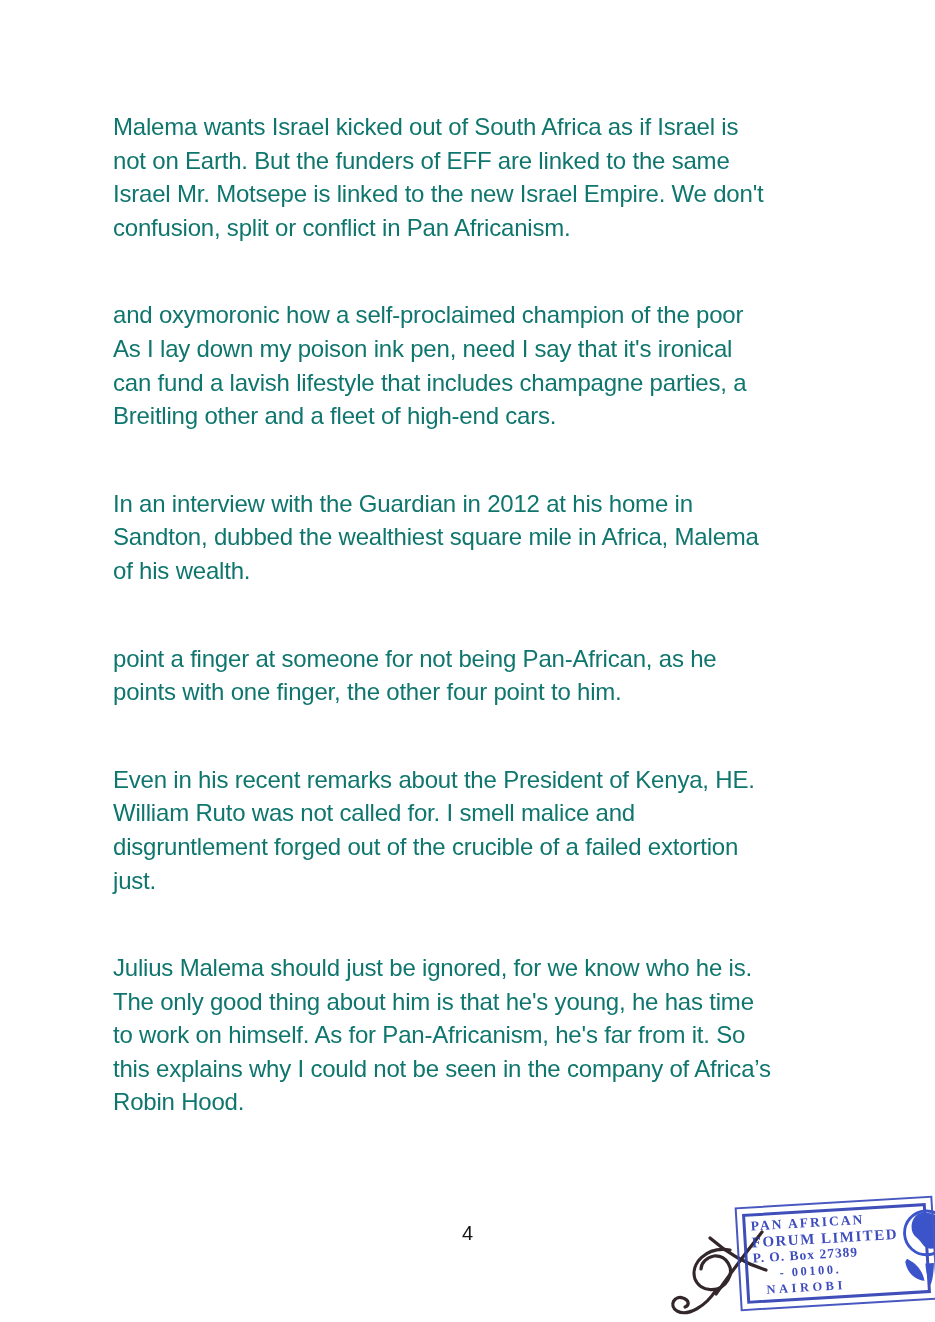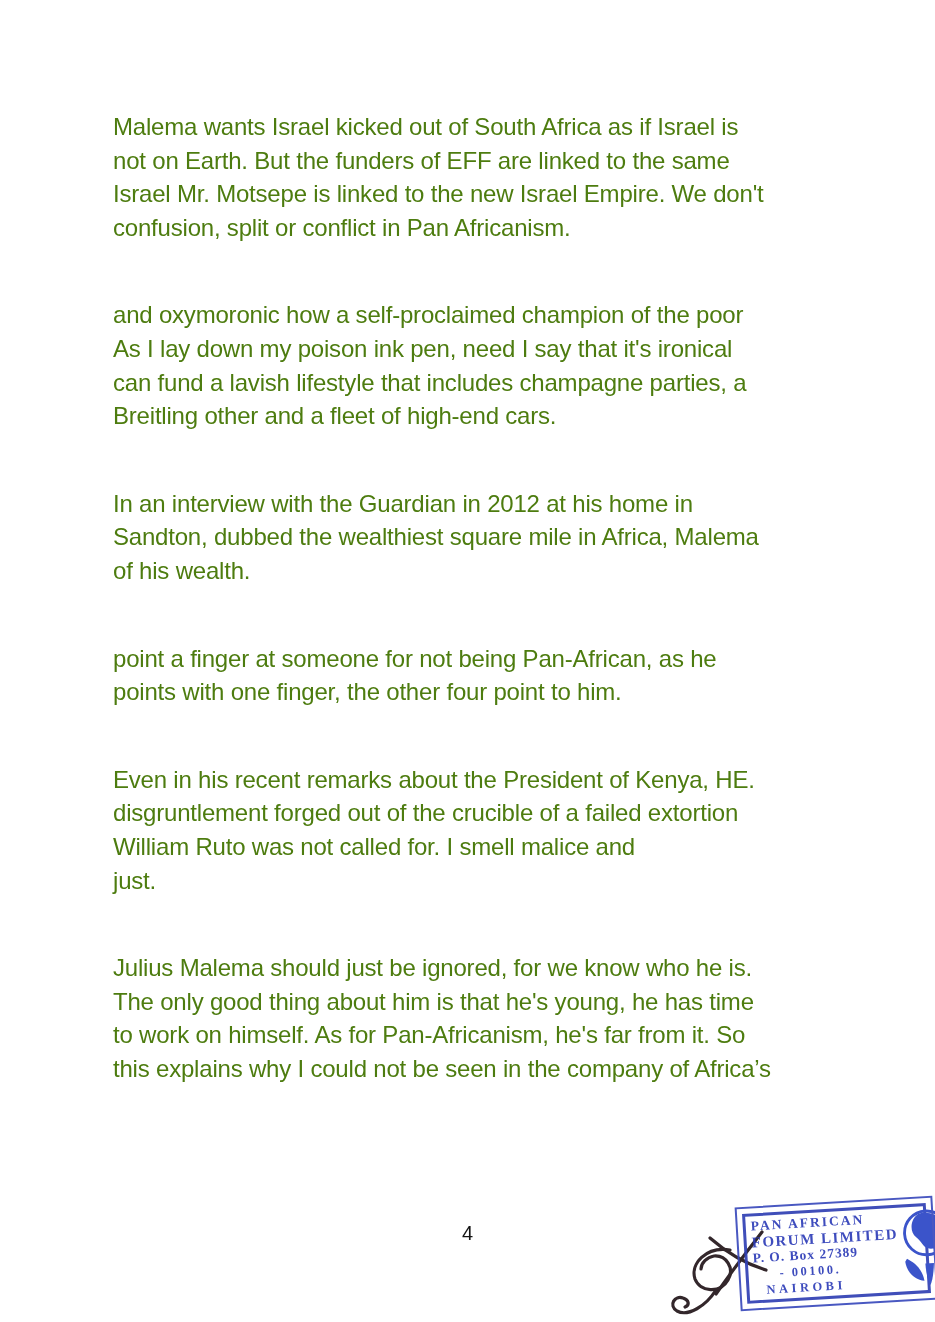--- a/index.html
+++ b/index.html
@@ -9,21 +9,21 @@
     font-family: "Liberation Sans", sans-serif;
     position: relative;
     overflow: hidden;
   }
   .page { position: absolute; inset: 0; background: #ffffff; }
 
   
   .text-block {
     position: absolute;
     left: 113px; top: 110px; width: 730px;
-    color: #4d7c0f;
+    color: #0f766e;
     font-size: 24px;
     line-height: 33.6px;
     letter-spacing: -0.2px;
   }
   .text-block p { margin: 0 0 54px 0; }
   .text-block .line { display: block; white-space: nowrap; }
 
   
   .page-number {
     position: absolute;
@@ -94,29 +94,30 @@
       <span class="line">In an interview with the Guardian in 2012 at his home in</span>
       <span class="line">Sandton, dubbed the wealthiest square mile in Africa, Malema</span>
       <span class="line">of his wealth.</span>
     </p>
     <p>
       <span class="line">point a finger at someone for not being Pan-African, as he</span>
       <span class="line">points with one finger, the other four point to him.</span>
     </p>
     <p>
       <span class="line">Even in his recent remarks about the President of Kenya, HE.</span>
+      <span class="line">William Ruto was not called for. I smell malice and</span>
       <span class="line">disgruntlement forged out of the crucible of a failed extortion</span>
-      <span class="line">William Ruto was not called for. I smell malice and</span>
       <span class="line">just.</span>
     </p>
     <p>
       <span class="line">Julius Malema should just be ignored, for we know who he is.</span>
       <span class="line">The only good thing about him is that he's young, he has time</span>
       <span class="line">to work on himself. As for Pan-Africanism, he's far from it. So</span>
       <span class="line">this explains why I could not be seen in the company of Africa’s</span>
+      <span class="line">Robin Hood.</span>
     </p>
   </div>
 
   <div class="page-number">4</div>
 
   <svg class="signature" viewBox="0 0 112 98" fill="none" stroke="#33272b" stroke-width="3.2" stroke-linecap="round" stroke-linejoin="round">
     <path d="M 96,10 C 82,28 64,52 50,72"></path>
     <path d="M 44,16 C 60,30 80,42 100,48"></path>
     <path d="M 64,28 C 40,24 24,42 29,57 C 34,70 54,72 62,58 C 69,46 60,33 48,34 C 41,35 35,41 35,47"></path>
     <path d="M 50,68 C 40,84 22,95 11,89 C 2,83 9,73 17,76 C 23,78 24,83 19,85"></path>

